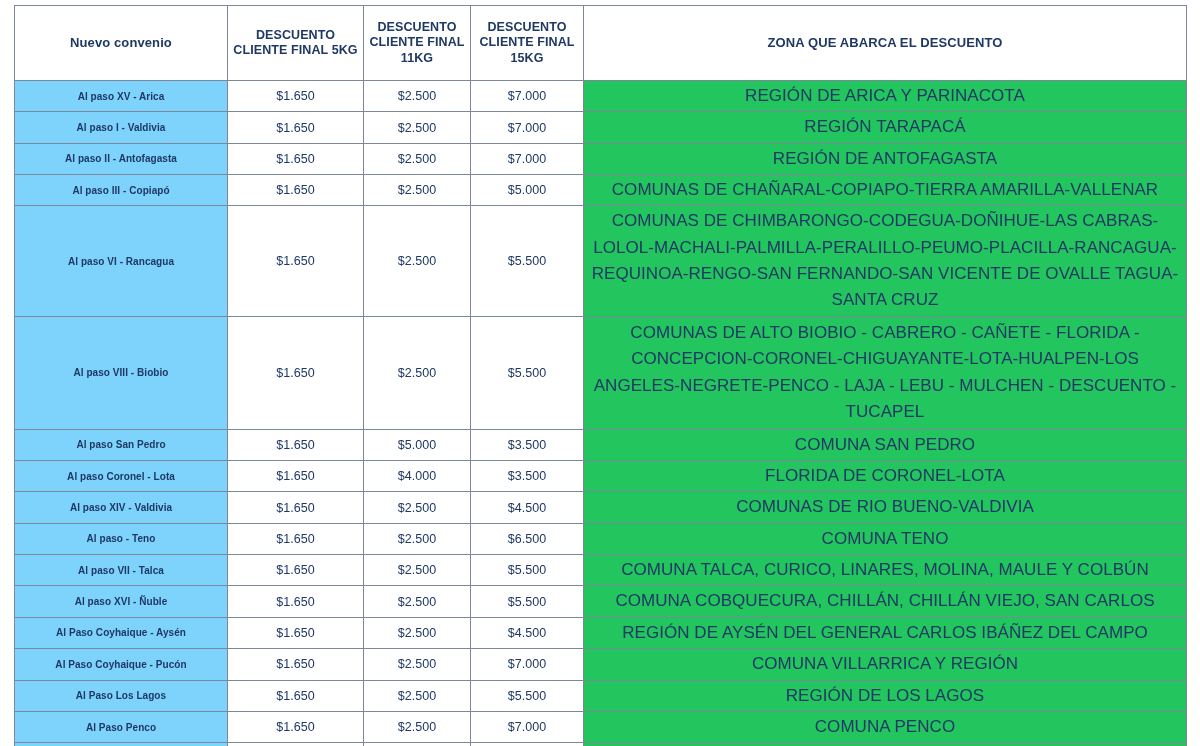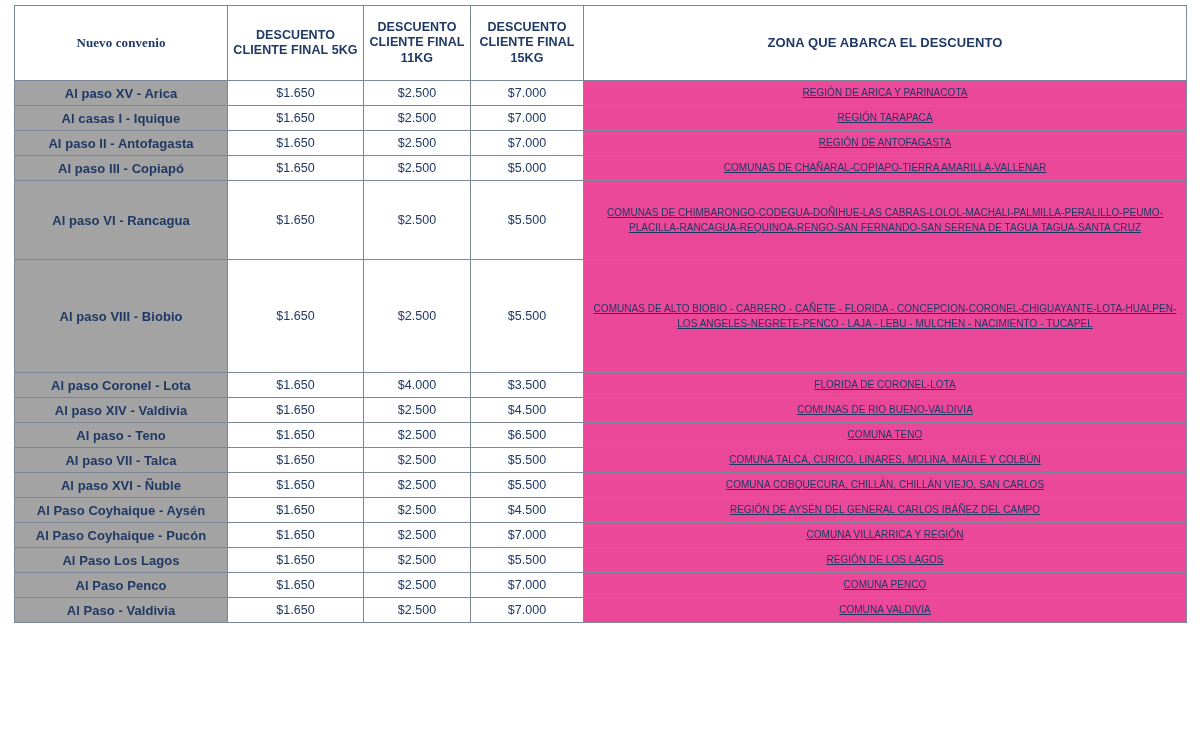--- a/index.html
+++ b/index.html
@@ -44,50 +44,48 @@
   thead th {
     background: #ffffff;
     font-weight: bold;
     font-size: 12.5px;
     line-height: 1.22;
     letter-spacing: 0.1px;
     height: 70px;
   }
   thead th.h-name {
     font-size: 13px;
-    font-family: Liberation Serif, serif;
   }
   thead th.h-zona {
     font-size: 13px;
   }
 
   
   tbody td {
     font-size: 12.5px;
     letter-spacing: 0.05px;
   }
   td.cell-name {
-    background: #a3a3a3;
+    background: #7dd3fc;
     font-weight: bold;
-    font-size: 13px;
+    font-size: 10px;
     color: #1f3864;
   }
   td.cell-price {
     background: #ffffff;
     font-size: 12.5px;
     color: #203864;
     margin-left: 30px;
   }
   td.cell-zona {
-    background: #ec4899;
-    font-size: 10px;
+    background: #22c55e;
+    font-size: 17px;
     color: #243f75;
     line-height: 1.55;
     padding: 4px 10px;
-    text-decoration: underline;
   }
 
   tr.r-std td { height: 20px; }
   tr.r-tall2 td { height: 78px; }
   tr.r-tall3 td { height: 74px; }
   tr.r-tall4 td { height: 108px; }
 </style>
 </head>
 <body>
 
@@ -111,21 +109,21 @@
     </thead>
     <tbody id="table-body">
         <tr class="r-std">
           <td class="cell-name">Al paso XV - Arica</td>
           <td class="cell-price">$1.650</td>
           <td class="cell-price">$2.500</td>
           <td class="cell-price">$7.000</td>
           <td class="cell-zona">REGIÓN DE ARICA Y PARINACOTA</td>
         </tr>
         <tr class="r-std">
-          <td class="cell-name">Al casas I - Iquique</td>
+          <td class="cell-name">Al paso I - Valdivia</td>
           <td class="cell-price">$1.650</td>
           <td class="cell-price">$2.500</td>
           <td class="cell-price">$7.000</td>
           <td class="cell-zona">REGIÓN TARAPACÁ</td>
         </tr>
         <tr class="r-std">
           <td class="cell-name">Al paso II - Antofagasta</td>
           <td class="cell-price">$1.650</td>
           <td class="cell-price">$2.500</td>
           <td class="cell-price">$7.000</td>
@@ -136,28 +134,35 @@
           <td class="cell-price">$1.650</td>
           <td class="cell-price">$2.500</td>
           <td class="cell-price">$5.000</td>
           <td class="cell-zona">COMUNAS DE CHAÑARAL-COPIAPO-TIERRA AMARILLA-VALLENAR</td>
         </tr>
         <tr class="r-tall3">
           <td class="cell-name">Al paso VI - Rancagua</td>
           <td class="cell-price">$1.650</td>
           <td class="cell-price">$2.500</td>
           <td class="cell-price">$5.500</td>
-          <td class="cell-zona">COMUNAS DE CHIMBARONGO-CODEGUA-DOÑIHUE-LAS CABRAS-LOLOL-MACHALI-PALMILLA-PERALILLO-PEUMO-PLACILLA-RANCAGUA-REQUINOA-RENGO-SAN FERNANDO-SAN SERENA DE TAGUA TAGUA-SANTA CRUZ</td>
+          <td class="cell-zona">COMUNAS DE CHIMBARONGO-CODEGUA-DOÑIHUE-LAS CABRAS-LOLOL-MACHALI-PALMILLA-PERALILLO-PEUMO-PLACILLA-RANCAGUA-REQUINOA-RENGO-SAN FERNANDO-SAN VICENTE DE OVALLE TAGUA-SANTA CRUZ</td>
         </tr>
         <tr class="r-tall4">
           <td class="cell-name">Al paso VIII - Biobio</td>
           <td class="cell-price">$1.650</td>
           <td class="cell-price">$2.500</td>
           <td class="cell-price">$5.500</td>
-          <td class="cell-zona">COMUNAS DE ALTO BIOBIO - CABRERO - CAÑETE - FLORIDA - CONCEPCION-CORONEL-CHIGUAYANTE-LOTA-HUALPEN-LOS ANGELES-NEGRETE-PENCO - LAJA - LEBU - MULCHEN - NACIMIENTO - TUCAPEL</td>
+          <td class="cell-zona">COMUNAS DE ALTO BIOBIO - CABRERO - CAÑETE - FLORIDA - CONCEPCION-CORONEL-CHIGUAYANTE-LOTA-HUALPEN-LOS ANGELES-NEGRETE-PENCO - LAJA - LEBU - MULCHEN - DESCUENTO - TUCAPEL</td>
+        </tr>
+        <tr class="r-std">
+          <td class="cell-name">Al paso San Pedro</td>
+          <td class="cell-price">$1.650</td>
+          <td class="cell-price">$5.000</td>
+          <td class="cell-price">$3.500</td>
+          <td class="cell-zona">COMUNA SAN PEDRO</td>
         </tr>
         <tr class="r-std">
           <td class="cell-name">Al paso Coronel - Lota</td>
           <td class="cell-price">$1.650</td>
           <td class="cell-price">$4.000</td>
           <td class="cell-price">$3.500</td>
           <td class="cell-zona">FLORIDA DE CORONEL-LOTA</td>
         </tr>
         <tr class="r-std">
           <td class="cell-name">Al paso XIV - Valdivia</td>

